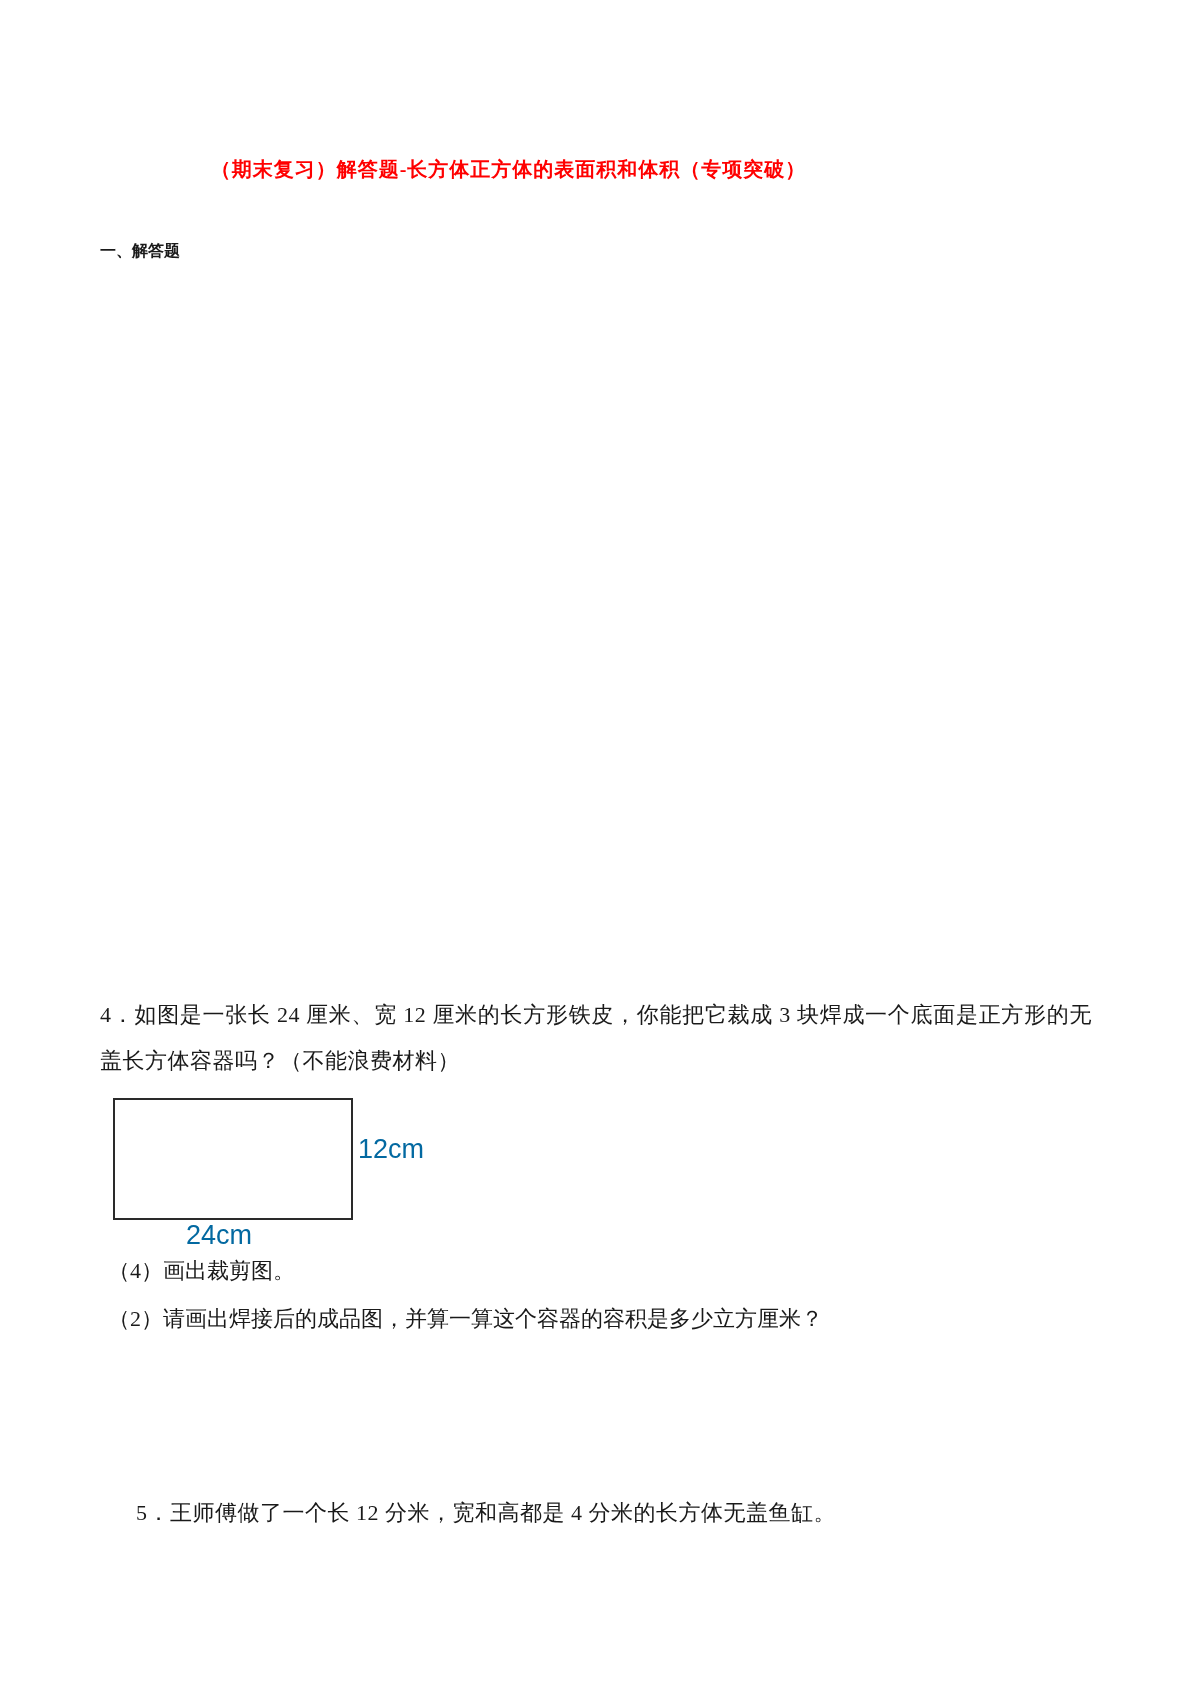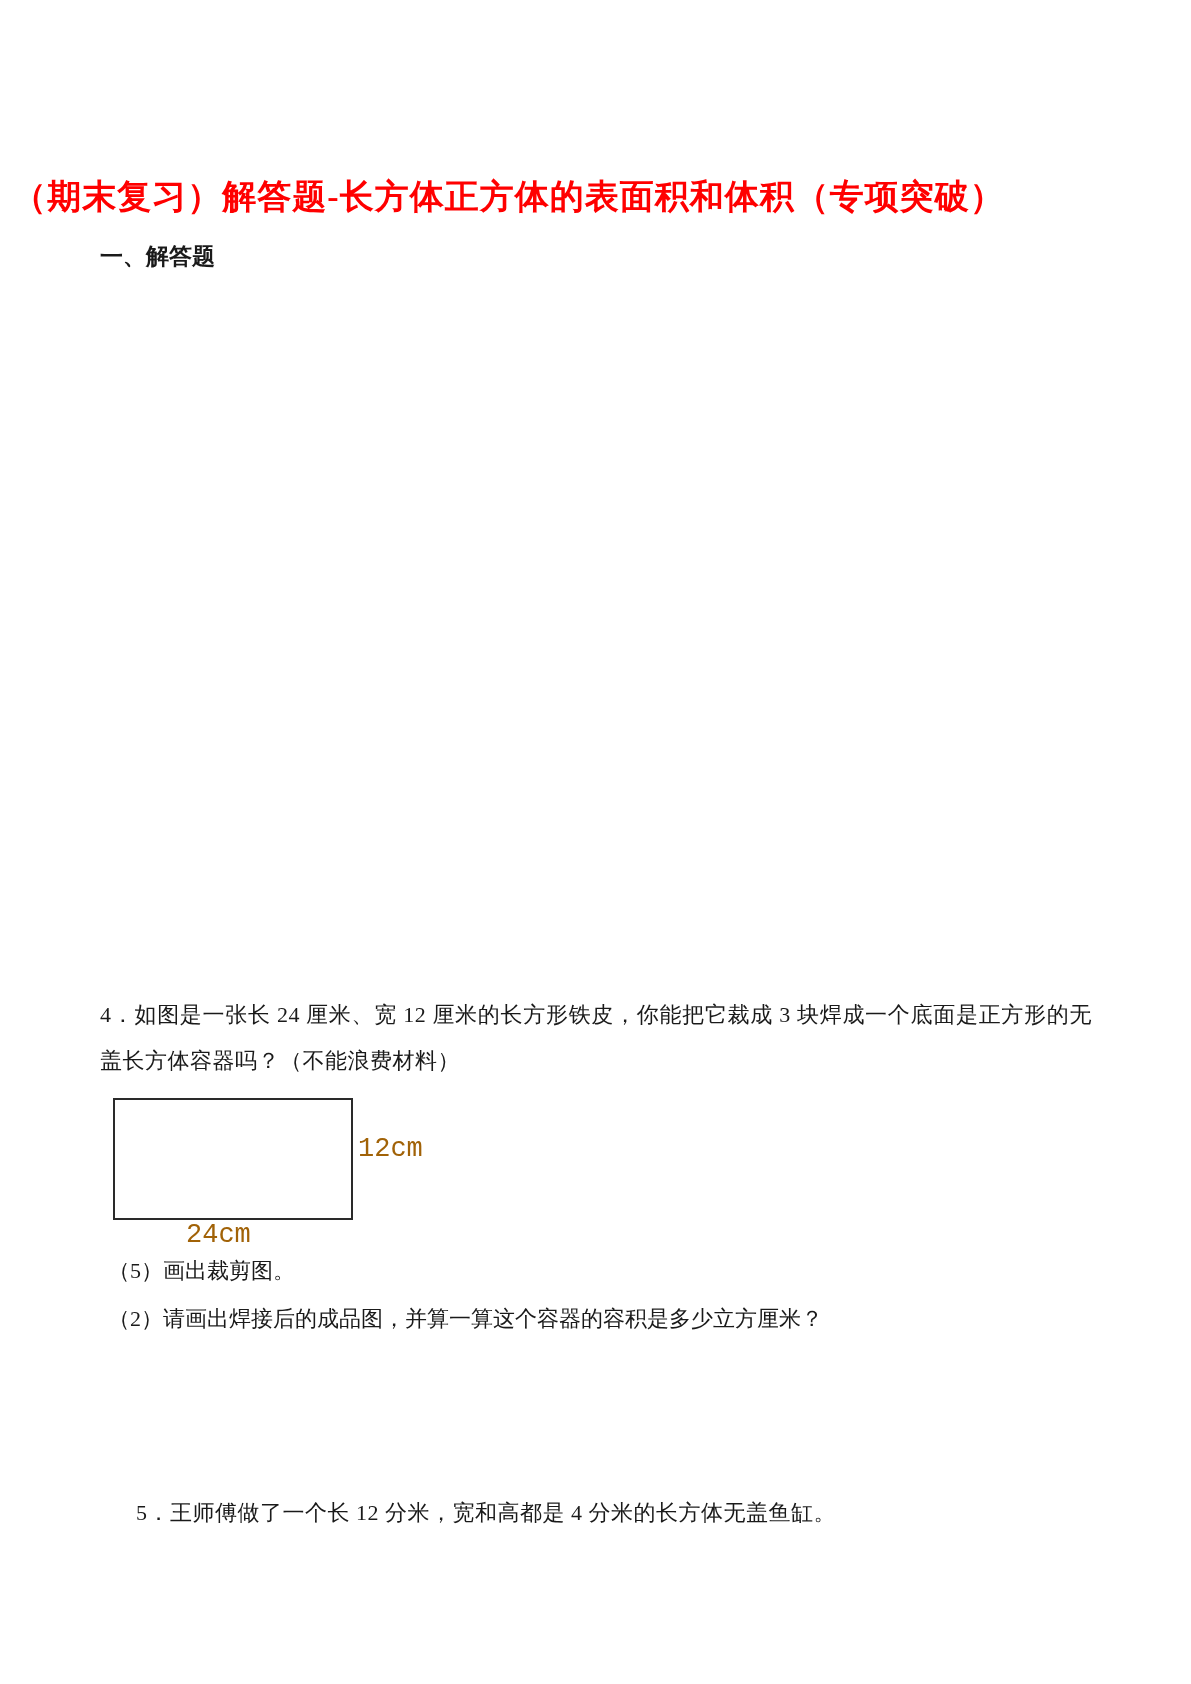--- a/index.html
+++ b/index.html
@@ -11,35 +11,35 @@
     position: relative;
     width: 1191px;
     height: 1684px;
     background: #ffffff;
     font-family: "Liberation Serif", "DejaVu Serif", serif;
     color: #1a1a1a;
     overflow: hidden;
   }
   .title {
     position: absolute;
-    top: 174px;
+    top: 156px;
     left: 0;
     width: 1017px;
     margin: 0;
     text-align: center;
-    font-size: 34px;
+    font-size: 20px;
     font-weight: bold;
     letter-spacing: 1px;
     font-family: "Liberation Serif", "DejaVu Serif", serif;
   }
   .section-heading {
     position: absolute;
     left: 100px;
     top: 241px;
-    font-size: 23px;
+    font-size: 16px;
     font-weight: bold;
   }
   .question {
     position: absolute;
     left: 100px;
     width: 992px;
     font-size: 22px;
     line-height: 46px;
     text-align: justify;
     text-justify: inter-ideograph;
@@ -64,22 +64,22 @@
     left: 113px;
     top: 1098px;
     width: 236px;
     height: 118px;
     border: 2px solid #2a2a2a;
     background: #ffffff;
   }
   .fig-label {
     position: absolute;
     font-size: 27px;
-    font-family: Liberation Mono, monospace;
-    color: #a16207;
+    font-family: Liberation Sans, sans-serif;
+    color: #0369a1;
   }
   .fig-label-height {
     left: 358px;
     top: 1134px;
   }
   .fig-label-width {
     left: 186px;
     top: 1220px;
   }
 </style>
@@ -96,19 +96,19 @@
 
 
   <div class="question q4">4．如图是一张长 24 厘米、宽 12 厘米的长方形铁皮，你能把它裁成 3 块焊成一个底面是正方形的无盖长方体容器吗？（不能浪费材料）</div>
 
   <div class="fig-rect"></div>
 
   <span class="fig-label fig-label-height">12cm</span>
 
   <span class="fig-label fig-label-width">24cm</span>
 
-  <div class="subq sub1">（5）画出裁剪图。</div>
+  <div class="subq sub1">（4）画出裁剪图。</div>
 
   <div class="subq sub2">（2）请画出焊接后的成品图，并算一算这个容器的容积是多少立方厘米？</div>
 
   <div class="question q5">5．王师傅做了一个长 12 分米，宽和高都是 4 分米的长方体无盖鱼缸。</div>
 
 </div>
 
 </body></html>

